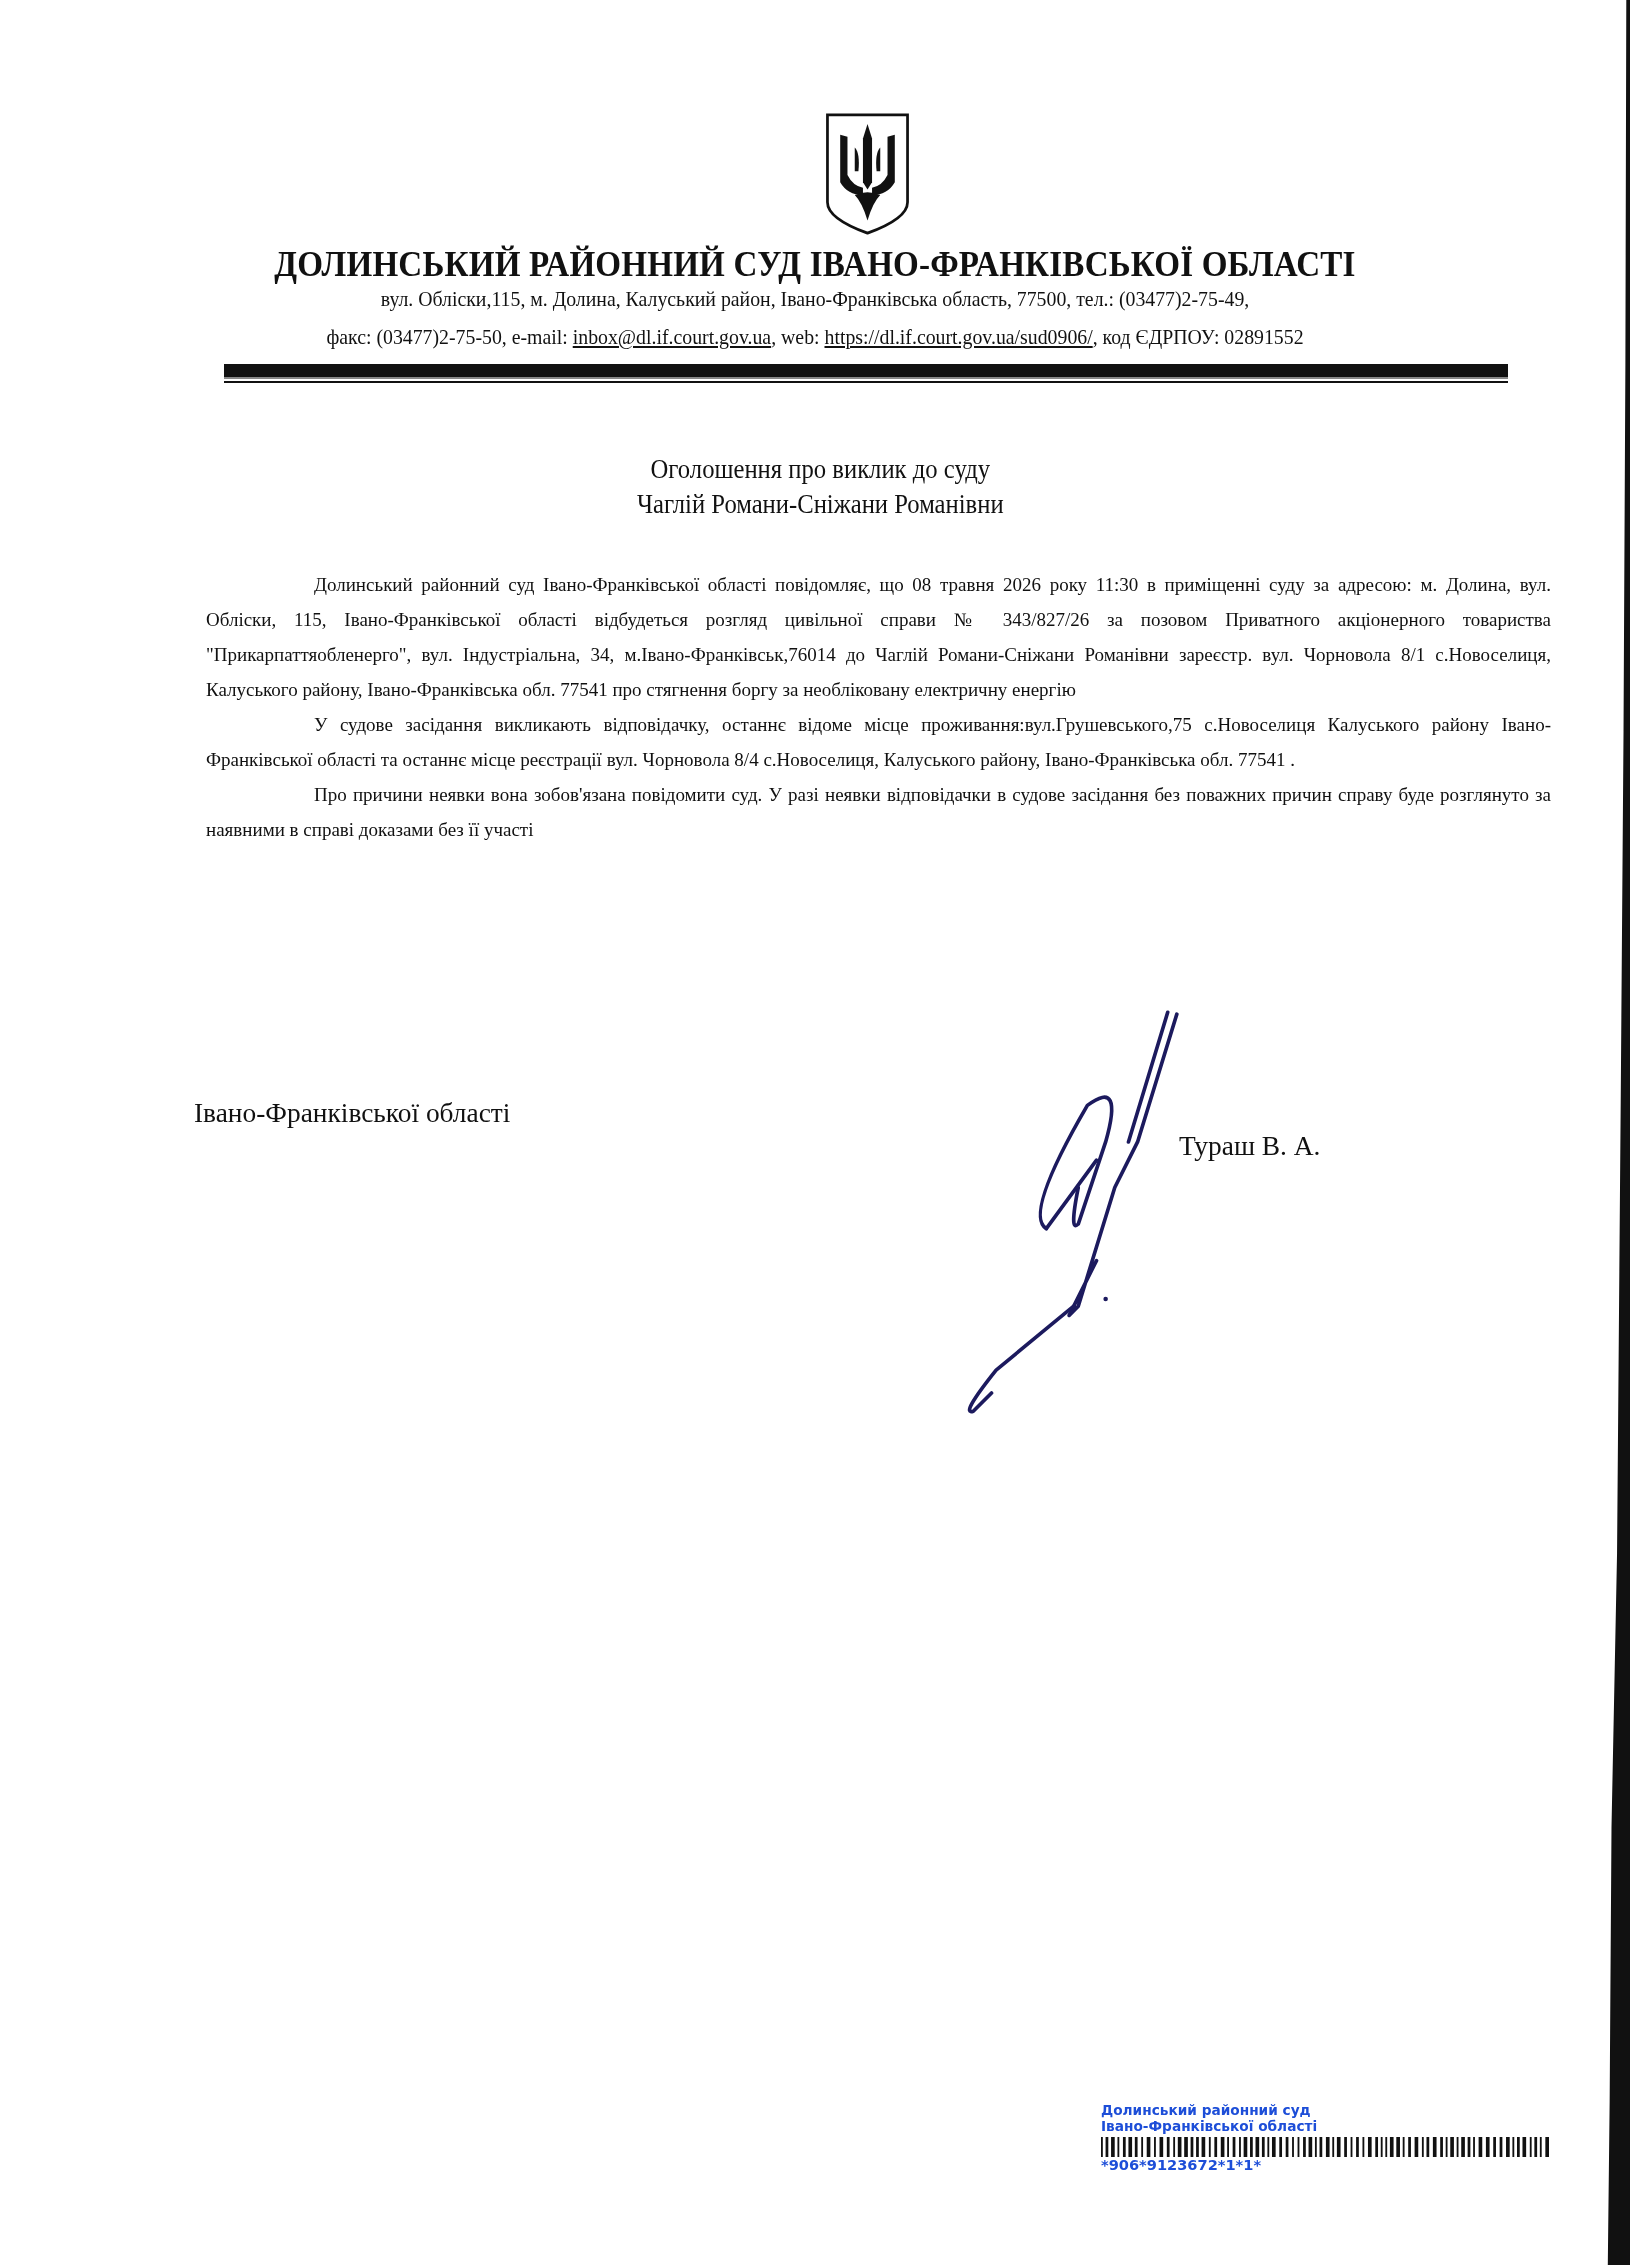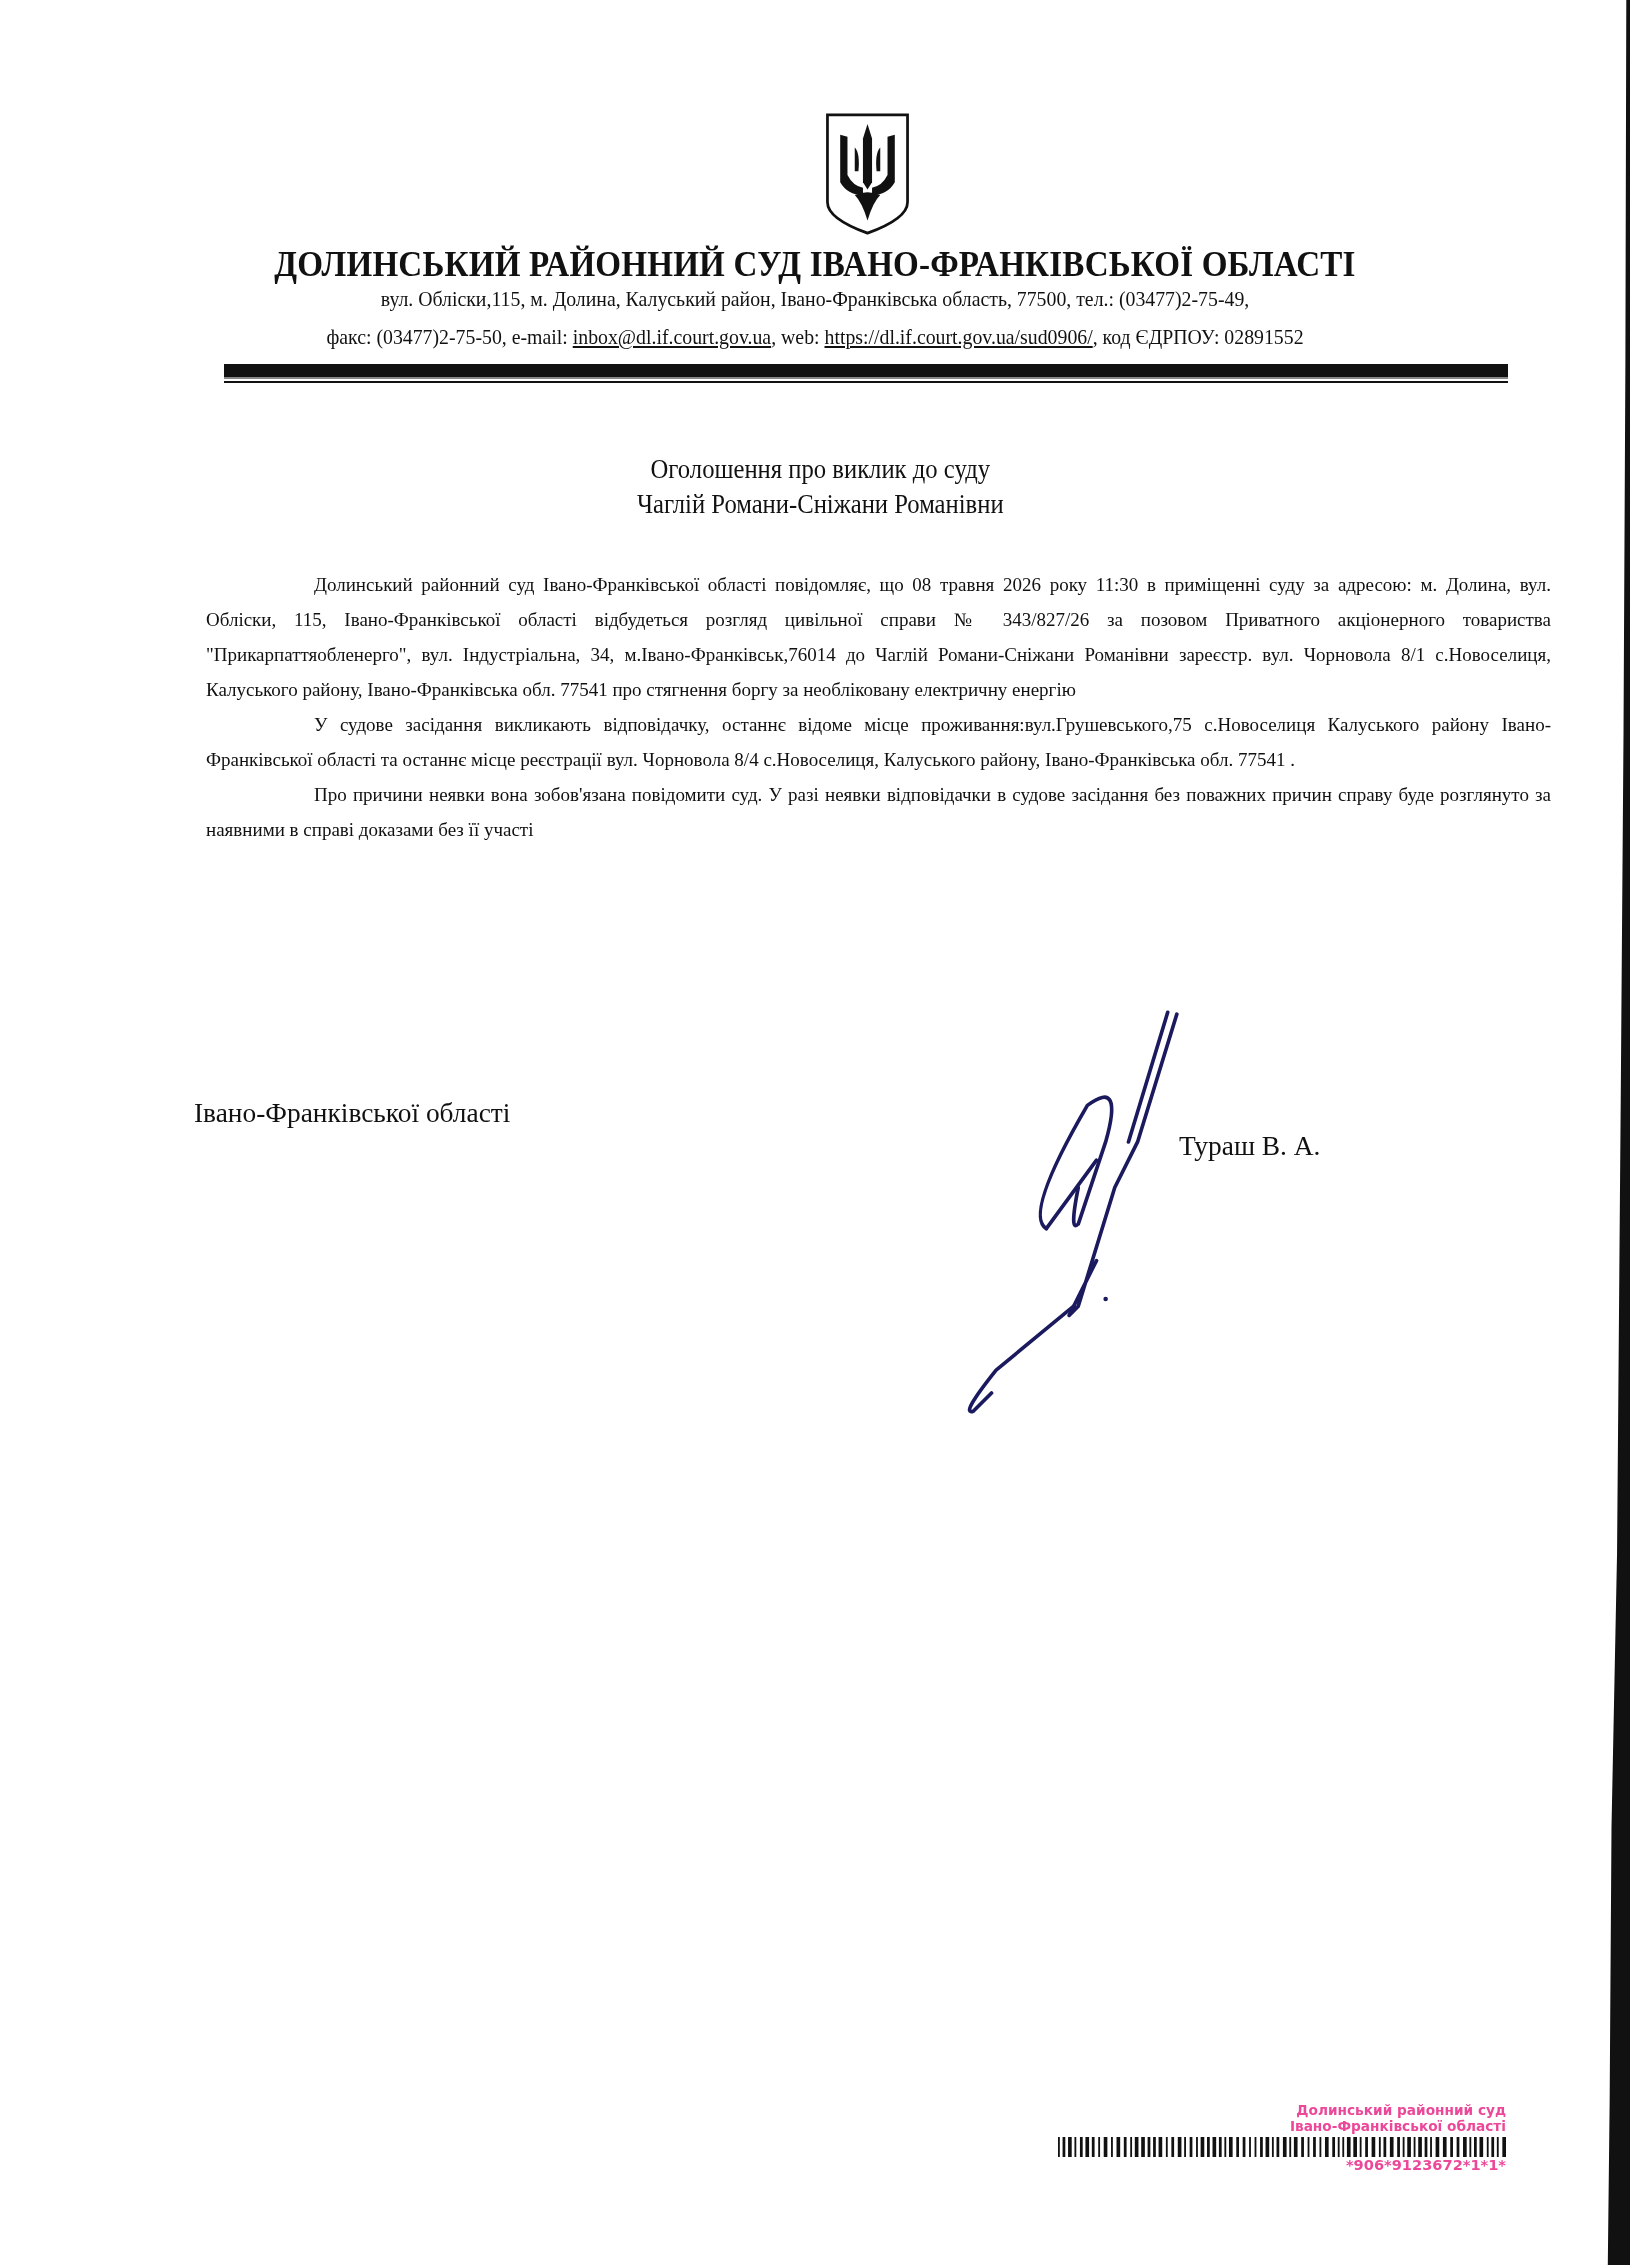--- a/index.html
+++ b/index.html
@@ -39,22 +39,22 @@
     .notice-heading.h2 { top: 489px; }
     .body-text {
       position: absolute; left: 194px; width: 1345px; top: 567px;
       font-size: 19px; line-height: 35px; text-align: justify; margin-left: 12px;
     }
     .body-text p { margin: 0; text-indent: 108px; }
     .sig-block { position: absolute; left: 194px; top: 1095px; font-size: 27.4px; line-height: 37px; }
     .judge-name { position: absolute; left: 1179px; top: 1131px; font-size: 27.4px; }
     .signature { position: absolute; left: 941px; top: 1005px; width: 238px; height: 429px; }
     .stamp {
-      position: absolute; left: 1058px; top: 2102px; width: 448px; text-align: right;
-      font-family: "DejaVu Sans", sans-serif; font-weight: bold; color: #ec4899;
+      position: absolute; left: 1101px; top: 2102px; width: 448px; text-align: left;
+      font-family: "DejaVu Sans", sans-serif; font-weight: bold; color: #1d4ed8;
     }
     .stamp .s-line { font-size: 13.7px; line-height: 16.4px; }
     .barcode { display: block; margin: 1.8px auto 0; width: 448px; height: 20px; }
     .barcode-text { font-size: 14.6px; line-height: 16.4px; }
   </style>
 </head>
 <body>
 
 <svg class="page-edge" viewBox="0 0 40 2479" preserveAspectRatio="none">
   <path d="M36,0 L35,400 L33,800 L30,1200 L26,1700 L20,2000 L18,2300 L16,2479 L40,2479 L40,0 Z" fill="#111"></path>

